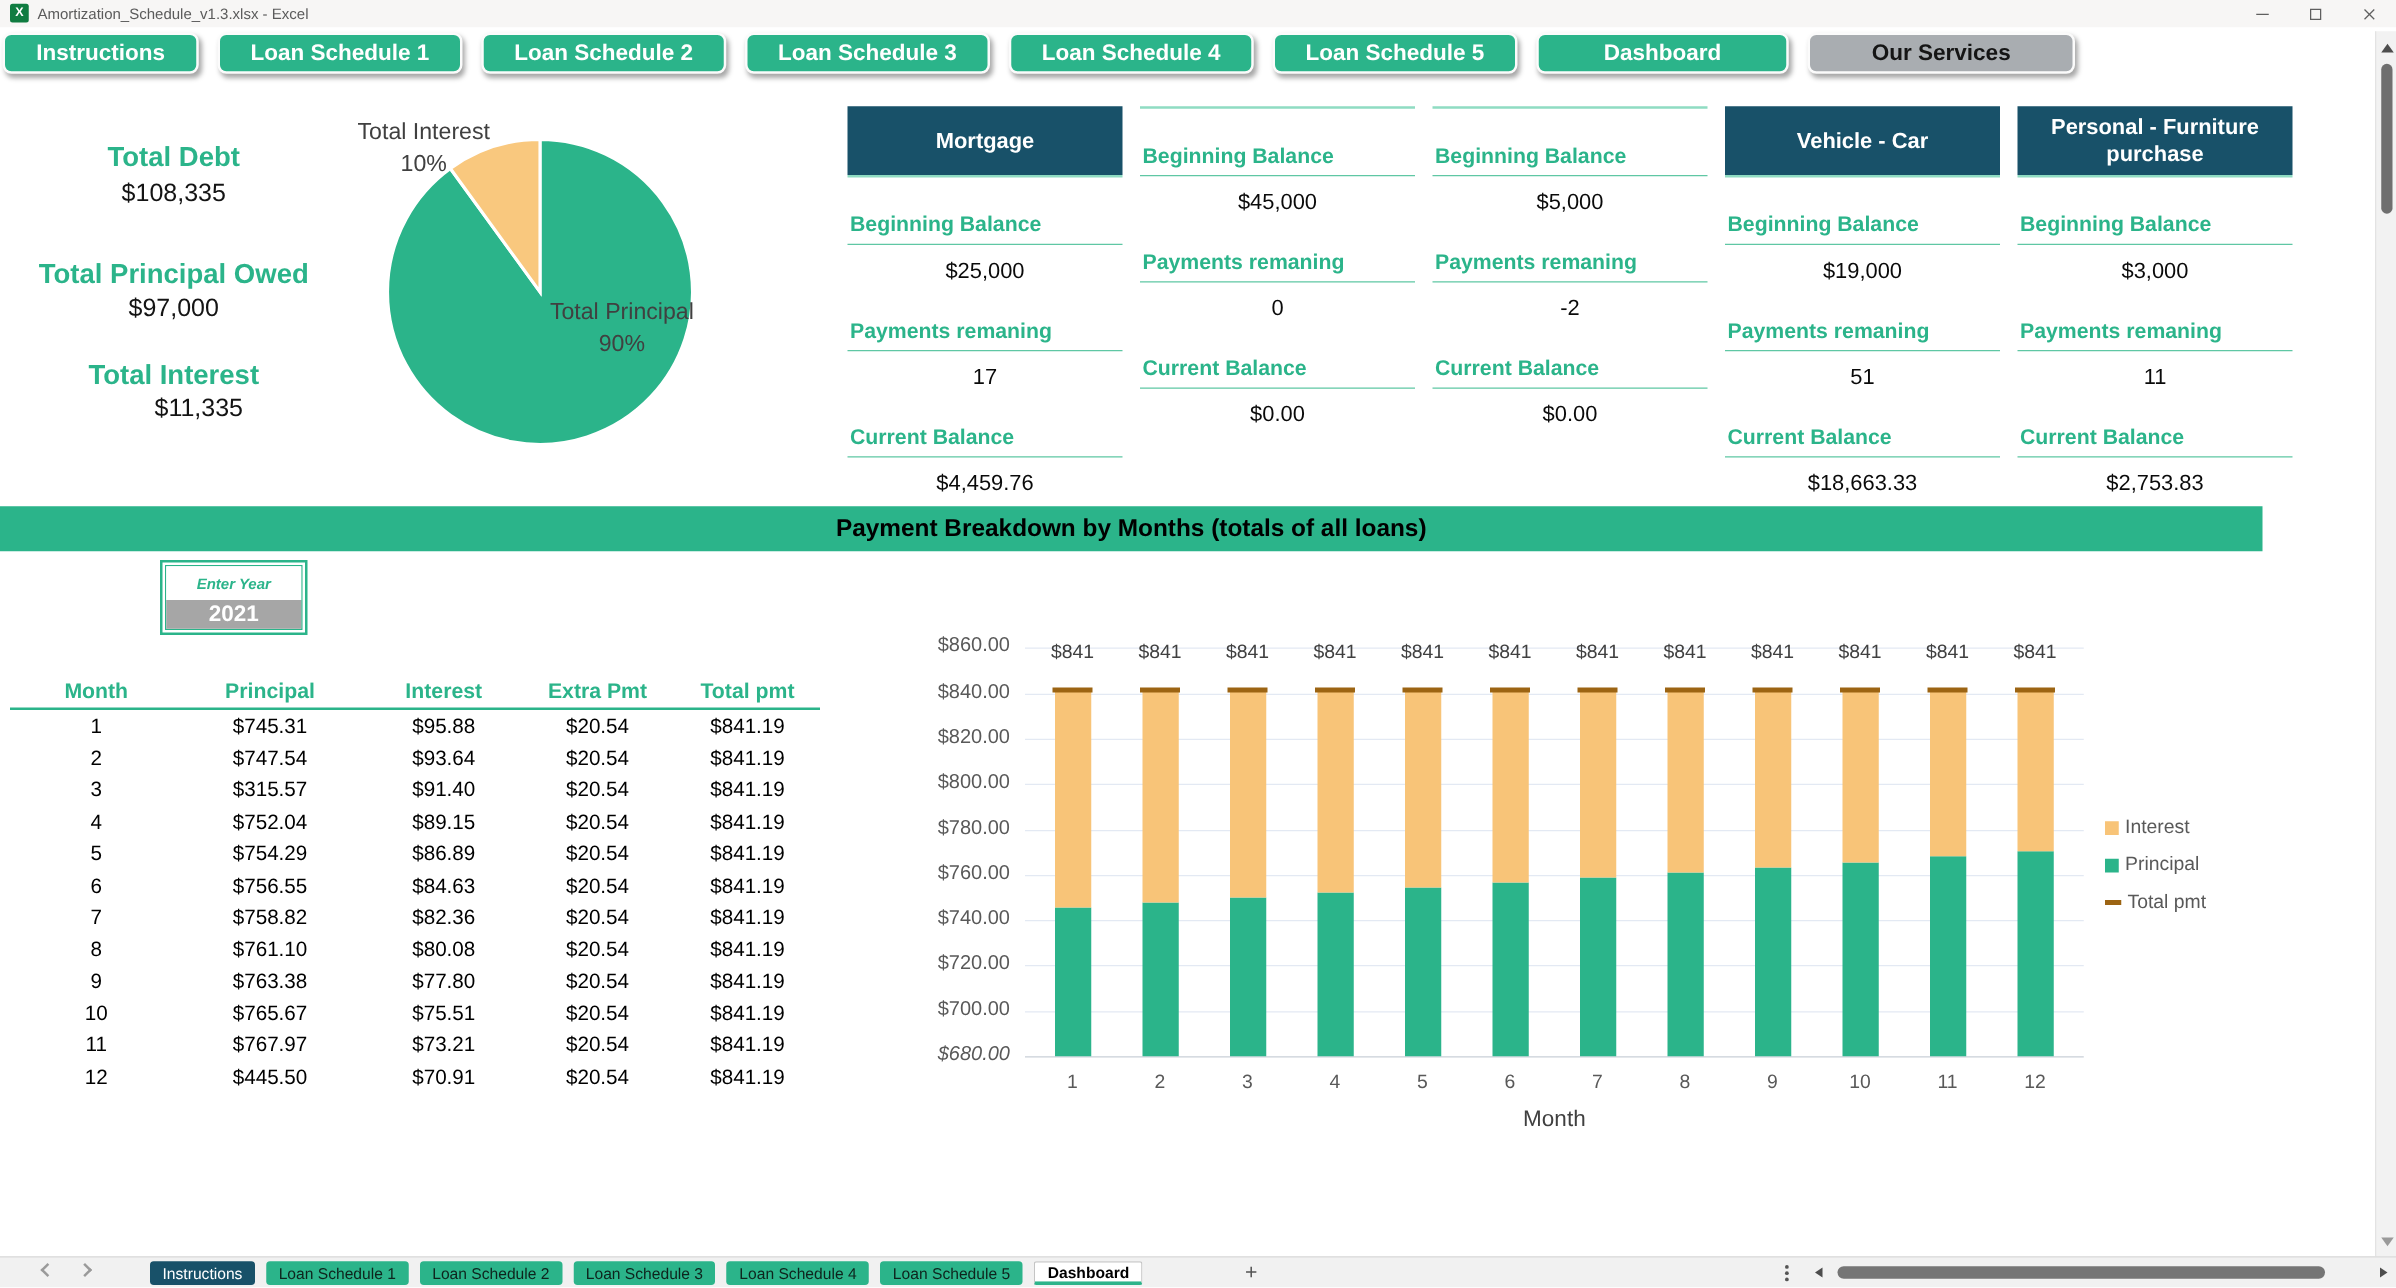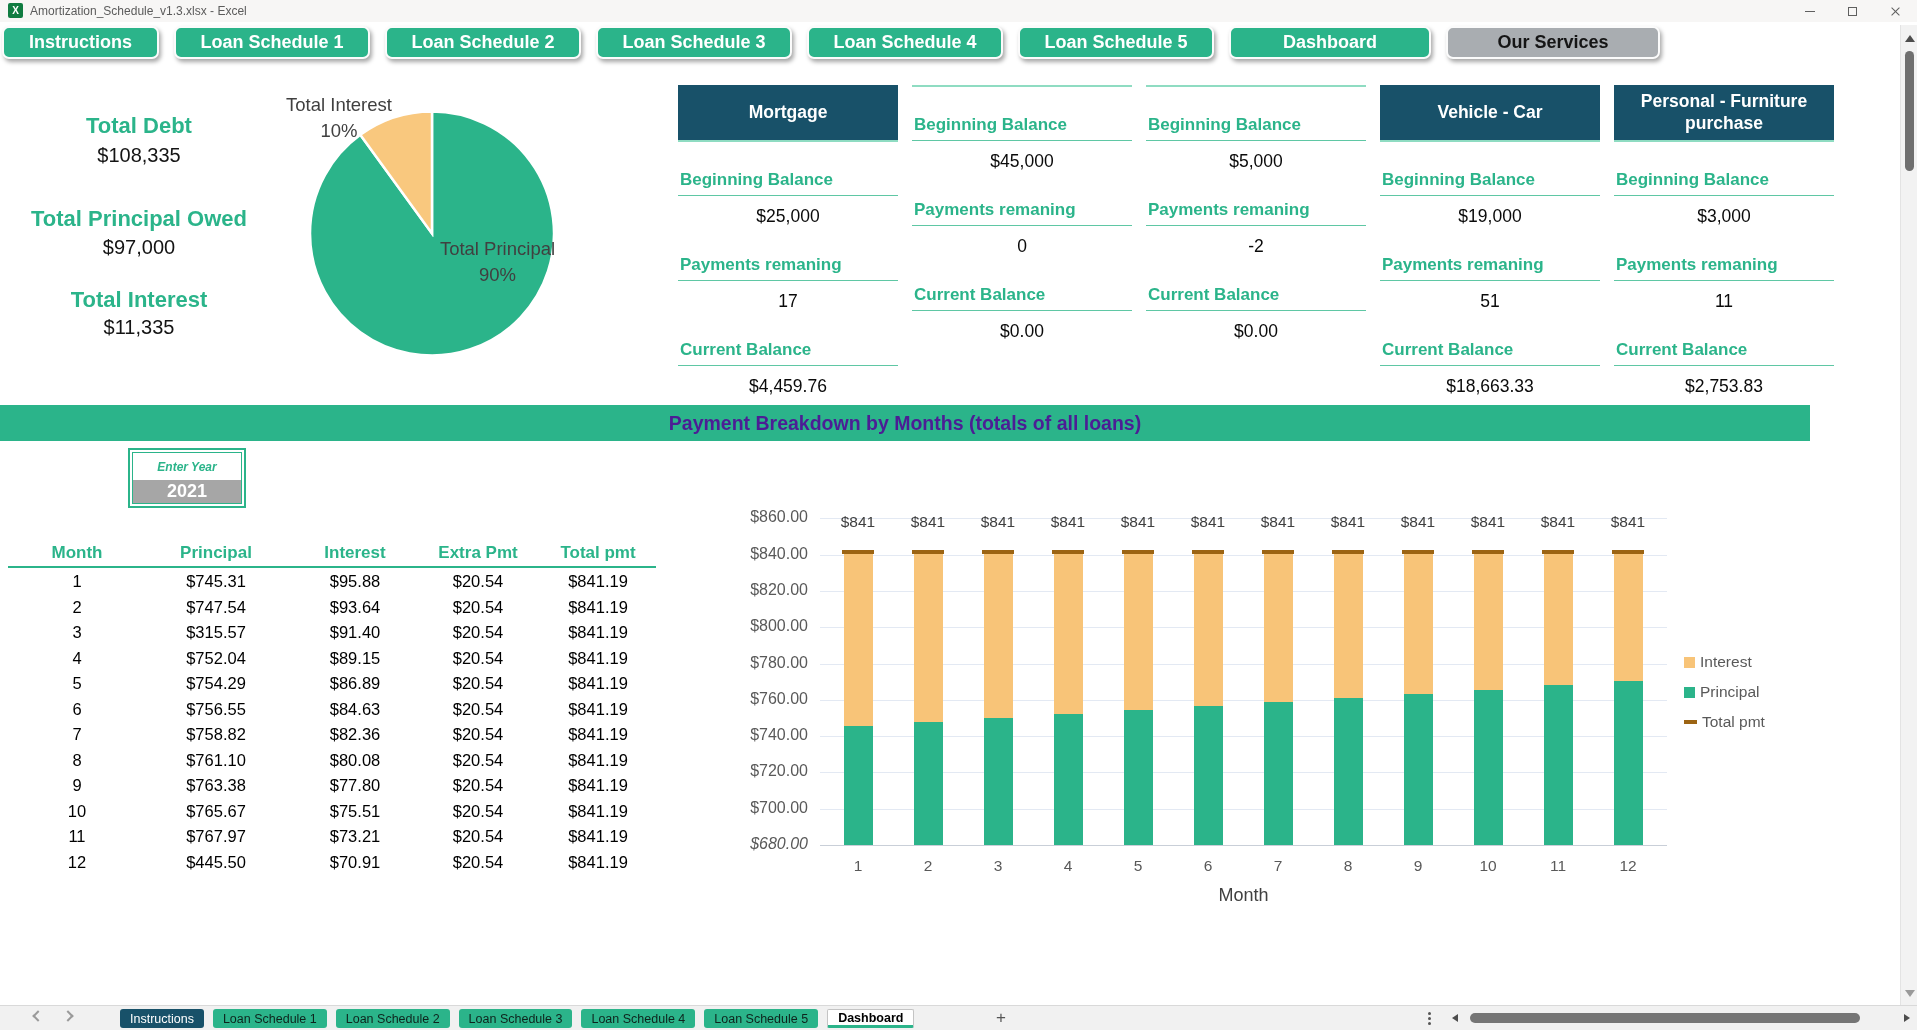--- a/index.html
+++ b/index.html
@@ -39,21 +39,21 @@
   .card { width:220px; }
   .card-header { height:55px; background:var(--teal,#185169); color:#fff; font-weight:bold; font-size:17.5px;
                  display:flex; align-items:center; justify-content:center; text-align:center; line-height:1.25; padding:0 6px; }
   .card-hairline { height:2px; background:#8FDCC2; }
   .card-label { margin-top:28px; padding:0 0 5px 2px; border-bottom:1.5px solid #5FC7A4; color:var(--green,#2BB48A);
                 font-weight:bold; font-size:17px; text-align:left; }
   .card-value { margin:10px 0 12px 0; text-align:center; font-size:17.5px; color:#0a0a0a; }
 
   
   .banner { position:absolute; left:0; top:405px; width:1810px; height:36px; background:var(--green,#2BB48A);
-            color:#4c1d95; font-weight:bold; font-size:19.5px; display:flex; align-items:center; justify-content:center; }
+            color:#000000; font-weight:bold; font-size:19.5px; display:flex; align-items:center; justify-content:center; }
 
   
   .yearbox { position:absolute; left:128px; top:448px; width:118px; height:60px; border:2px solid var(--green,#2BB48A); background:#fff; padding:2px; }
   .yearbox-in { border:1px solid var(--green,#2BB48A); height:100%; display:flex; flex-direction:column; }
   .year-label { height:27px; background:#fff; color:var(--green,#2BB48A); font-weight:bold; font-style:italic; font-size:12px;
                 display:flex; align-items:center; justify-content:center; }
   .year-value { flex:1; background:var(--year-gray,#A6A6A6); color:#fff; font-weight:bold; font-size:18px;
                 display:flex; align-items:center; justify-content:center; }
 
   
@@ -131,21 +131,21 @@
       <div class="nav-btn green" style="width: 196px;">Loan Schedule 5</div>
       <div class="nav-btn green" style="width: 202px;">Dashboard</div>
       <div class="nav-btn gray" style="width: 214px;">Our Services</div>
     </div>
 
   <div class="sum-label" style="top:113px;">Total Debt</div>
   <div class="sum-value" style="top:144px;">$108,335</div>
   <div class="sum-label" style="top:206px;">Total Principal Owed</div>
   <div class="sum-value" style="top:236px;">$97,000</div>
   <div class="sum-label" style="top:287px;">Total Interest</div>
-  <div class="sum-value" style="top:316px;">$11,335</div>
+  <div class="sum-value" style="top:316px;margin-left:20px;">$11,335</div>
 
   <svg id="pie-svg" width="270" height="292">
     <path id="pie-principal" d="M132,145.5 L132,23.5 A122,122 0 1 1 60.3,46.8 Z" fill="#2BB48A" stroke="#fff" stroke-width="2.5"></path>
     <path id="pie-interest" d="M132,145.5 L60.3,46.8 A122,122 0 0 1 132,23.5 Z" fill="#F9C87E" stroke="#fff" stroke-width="2.5"></path>
   </svg>
   <div class="pie-label" style="left:254px; top:92px; width:170px;">
     <div>Total Interest</div>
     <div>10%</div>
   </div>
   <div class="pie-label" style="left:400px; top:236px; width:195px;">

